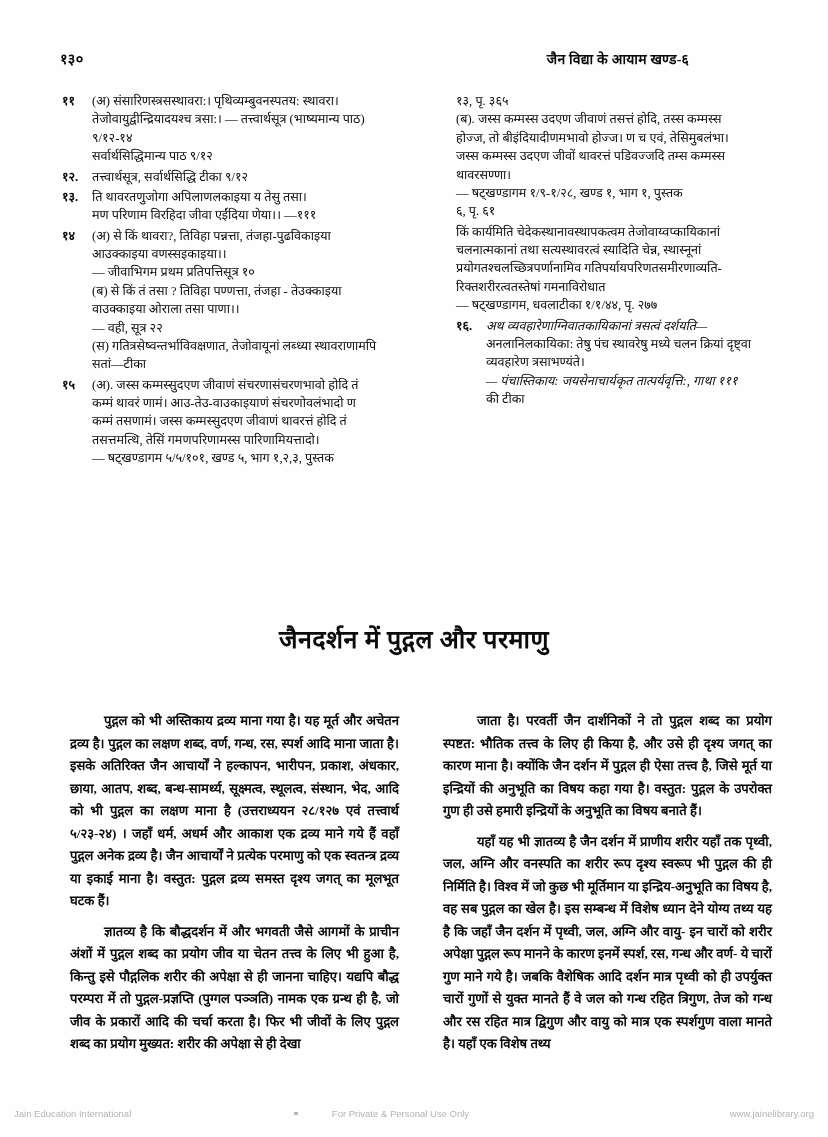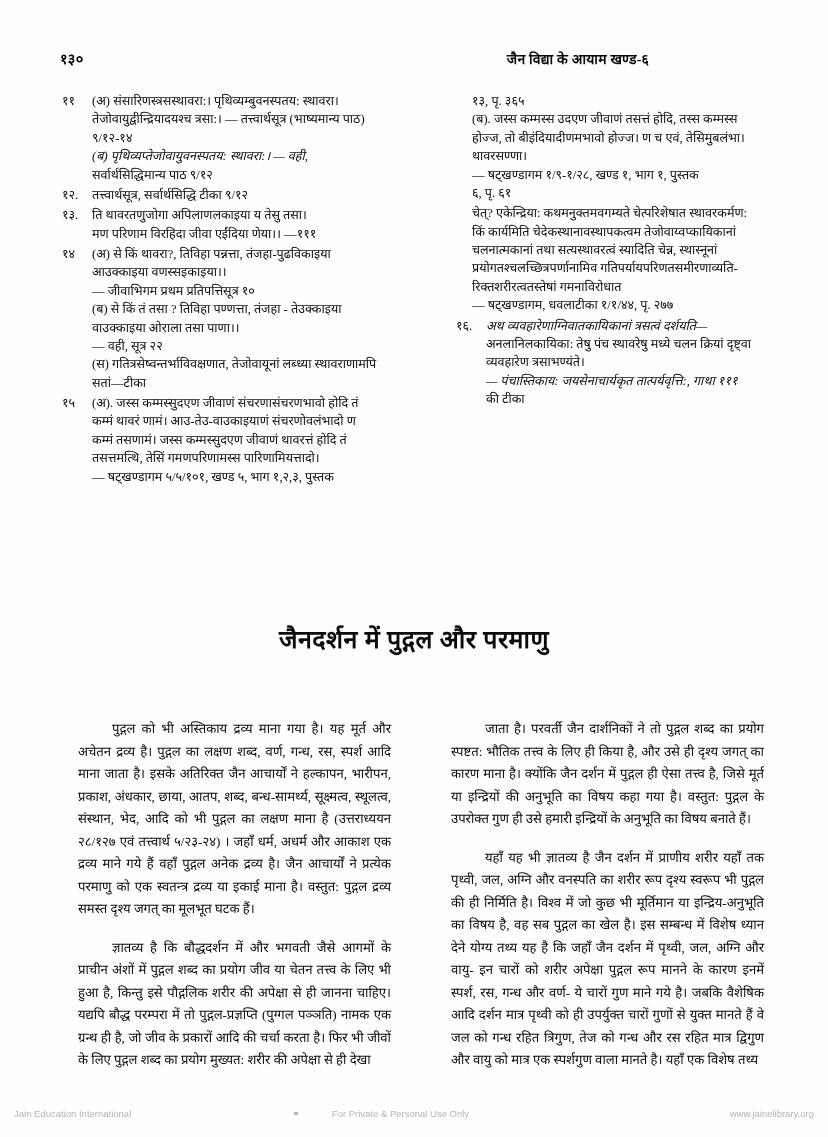--- a/index.html
+++ b/index.html
@@ -36,21 +36,21 @@
   .folio {
     font-size: 14.5px;
     font-weight: 600;
     letter-spacing: .3px;
     text-align: right;
   }
   .head-title {
     font-size: 14px;
     font-weight: 700;
     letter-spacing: .2px;
-    margin-right: 119px;
+    margin-right: 79px;
   }
 
   
   .notes {
     position: absolute;
     top: 92px;
     left: 62px;
     right: 46px;
     display: flex;
     gap: 26px;
@@ -60,34 +60,34 @@
     flex: 0 0 368px;
   }
   .note {
     display: flex;
     align-items: flex-start;
     margin-bottom: 2px;
   }
   .note-num {
     flex: 0 0 30px;
     font-size: 12.6px;
-    font-weight: 400;
+    font-weight: 700;
     line-height: 1.46;
     padding-top: 0px;
   }
   .note-body {
     flex: 1 1 auto;
     font-size: 12.6px;
     line-height: 1.46;
     text-align: justify;
     text-justify: inter-word;
   }
   .note-body .ln { display: block; }
   .note-body .ital { font-style: italic; }
-  .hang { margin-left: 16px; }
+  .hang { margin-left: 0; }
 
   
   .article-title {
     position: absolute;
     top: 604px;
     left: 0;
     right: 0;
     text-align: center;
     font-size: 25px;
     font-weight: 700;
@@ -105,22 +105,23 @@
   }
   .body-col {
     width: 345px;
     flex: 0 0 345px;
     font-size: 13.1px;
     line-height: 1.72;
     text-align: justify;
     text-justify: inter-word;
   }
   .body-col p {
-    margin: 16px;
+    margin: 8px;
     text-indent: 34px;
+    font-weight: bold;
   }
   .body-col p + p { margin-top: 0; }
 
   
   .footer {
     position: absolute;
     bottom: 18px;
     left: 12px;
     right: 12px;
     display: flex;
@@ -156,21 +157,20 @@
   <div class="notes">
 
     <div class="notes-col">
 
       <div class="note">
         <span class="note-num">११</span>
         <span class="note-body">
           <span class="ln">(अ) संसारिणस्त्रसस्थावरा:। पृथिव्यम्बुवनस्पतय: स्थावरा।</span>
           <span class="ln">तेजोवायुद्वीन्द्रियादयश्च त्रसा:। — तत्त्वार्थसूत्र (भाष्यमान्य पाठ)</span>
           <span class="ln">९/१२-१४</span>
-          <span class="ln ital">(ब) पृथिव्यप्तेजोवायुवनस्पतय: स्थावरा:। — वही,</span>
           <span class="ln">सर्वार्थसिद्धिमान्य पाठ ९/१२</span>
         </span>
       </div>
 
       <div class="note">
         <span class="note-num">१२.</span>
         <span class="note-body">
           <span class="ln">तत्त्वार्थसूत्र, सर्वार्थसिद्धि टीका ९/१२</span>
         </span>
       </div>
@@ -210,29 +210,29 @@
 
     </div>
 
     <div class="notes-col">
 
       <div class="note">
         <span class="note-body hang">
           <span class="ln">१३, पृ. ३६५</span>
           <span class="ln">(ब). जस्स कम्मस्स उदएण जीवाणं तसत्तं होदि, तस्स कम्मस्स</span>
           <span class="ln">होज्ज, तो बीइंदियादीणमभावो होज्ज। ण च एवं, तेसिमुबलंभा।</span>
+          <span class="ln">जस्स कम्मस्स उदएण जीवों थावरत्तं पडिवज्जदि तम्स कम्मस्स</span>
           <span class="ln">थावरसण्णा।</span>
           <span class="ln">— षट्खण्डागम १/९-१/२८, खण्ड १, भाग १, पुस्तक</span>
           <span class="ln">६, पृ. ६१</span>
         </span>
       </div>
 
       <div class="note">
         <span class="note-body hang">
-          <span class="ln">चेत्? एकेन्द्रिया: कथमनुक्तमवगम्यते चेत्परिशेषात स्थावरकर्मण:</span>
           <span class="ln">किं कार्यमिति चेदेकस्थानावस्थापकत्वम तेजोवाय्वप्कायिकानां</span>
           <span class="ln">चलनात्मकानां तथा सत्यस्थावरत्वं स्यादिति चेन्न, स्थास्नूनां</span>
           <span class="ln">प्रयोगतश्चलच्छित्रपर्णानामिव गतिपर्यायपरिणतसमीरणाव्यति-</span>
           <span class="ln">रिक्तशरीरत्वतस्तेषां गमनाविरोधात</span>
           <span class="ln">— षट्खण्डागम, धवलाटीका १/१/४४, पृ. २७७</span>
         </span>
       </div>
 
       <div class="note">
         <span class="note-num">१६.</span>

